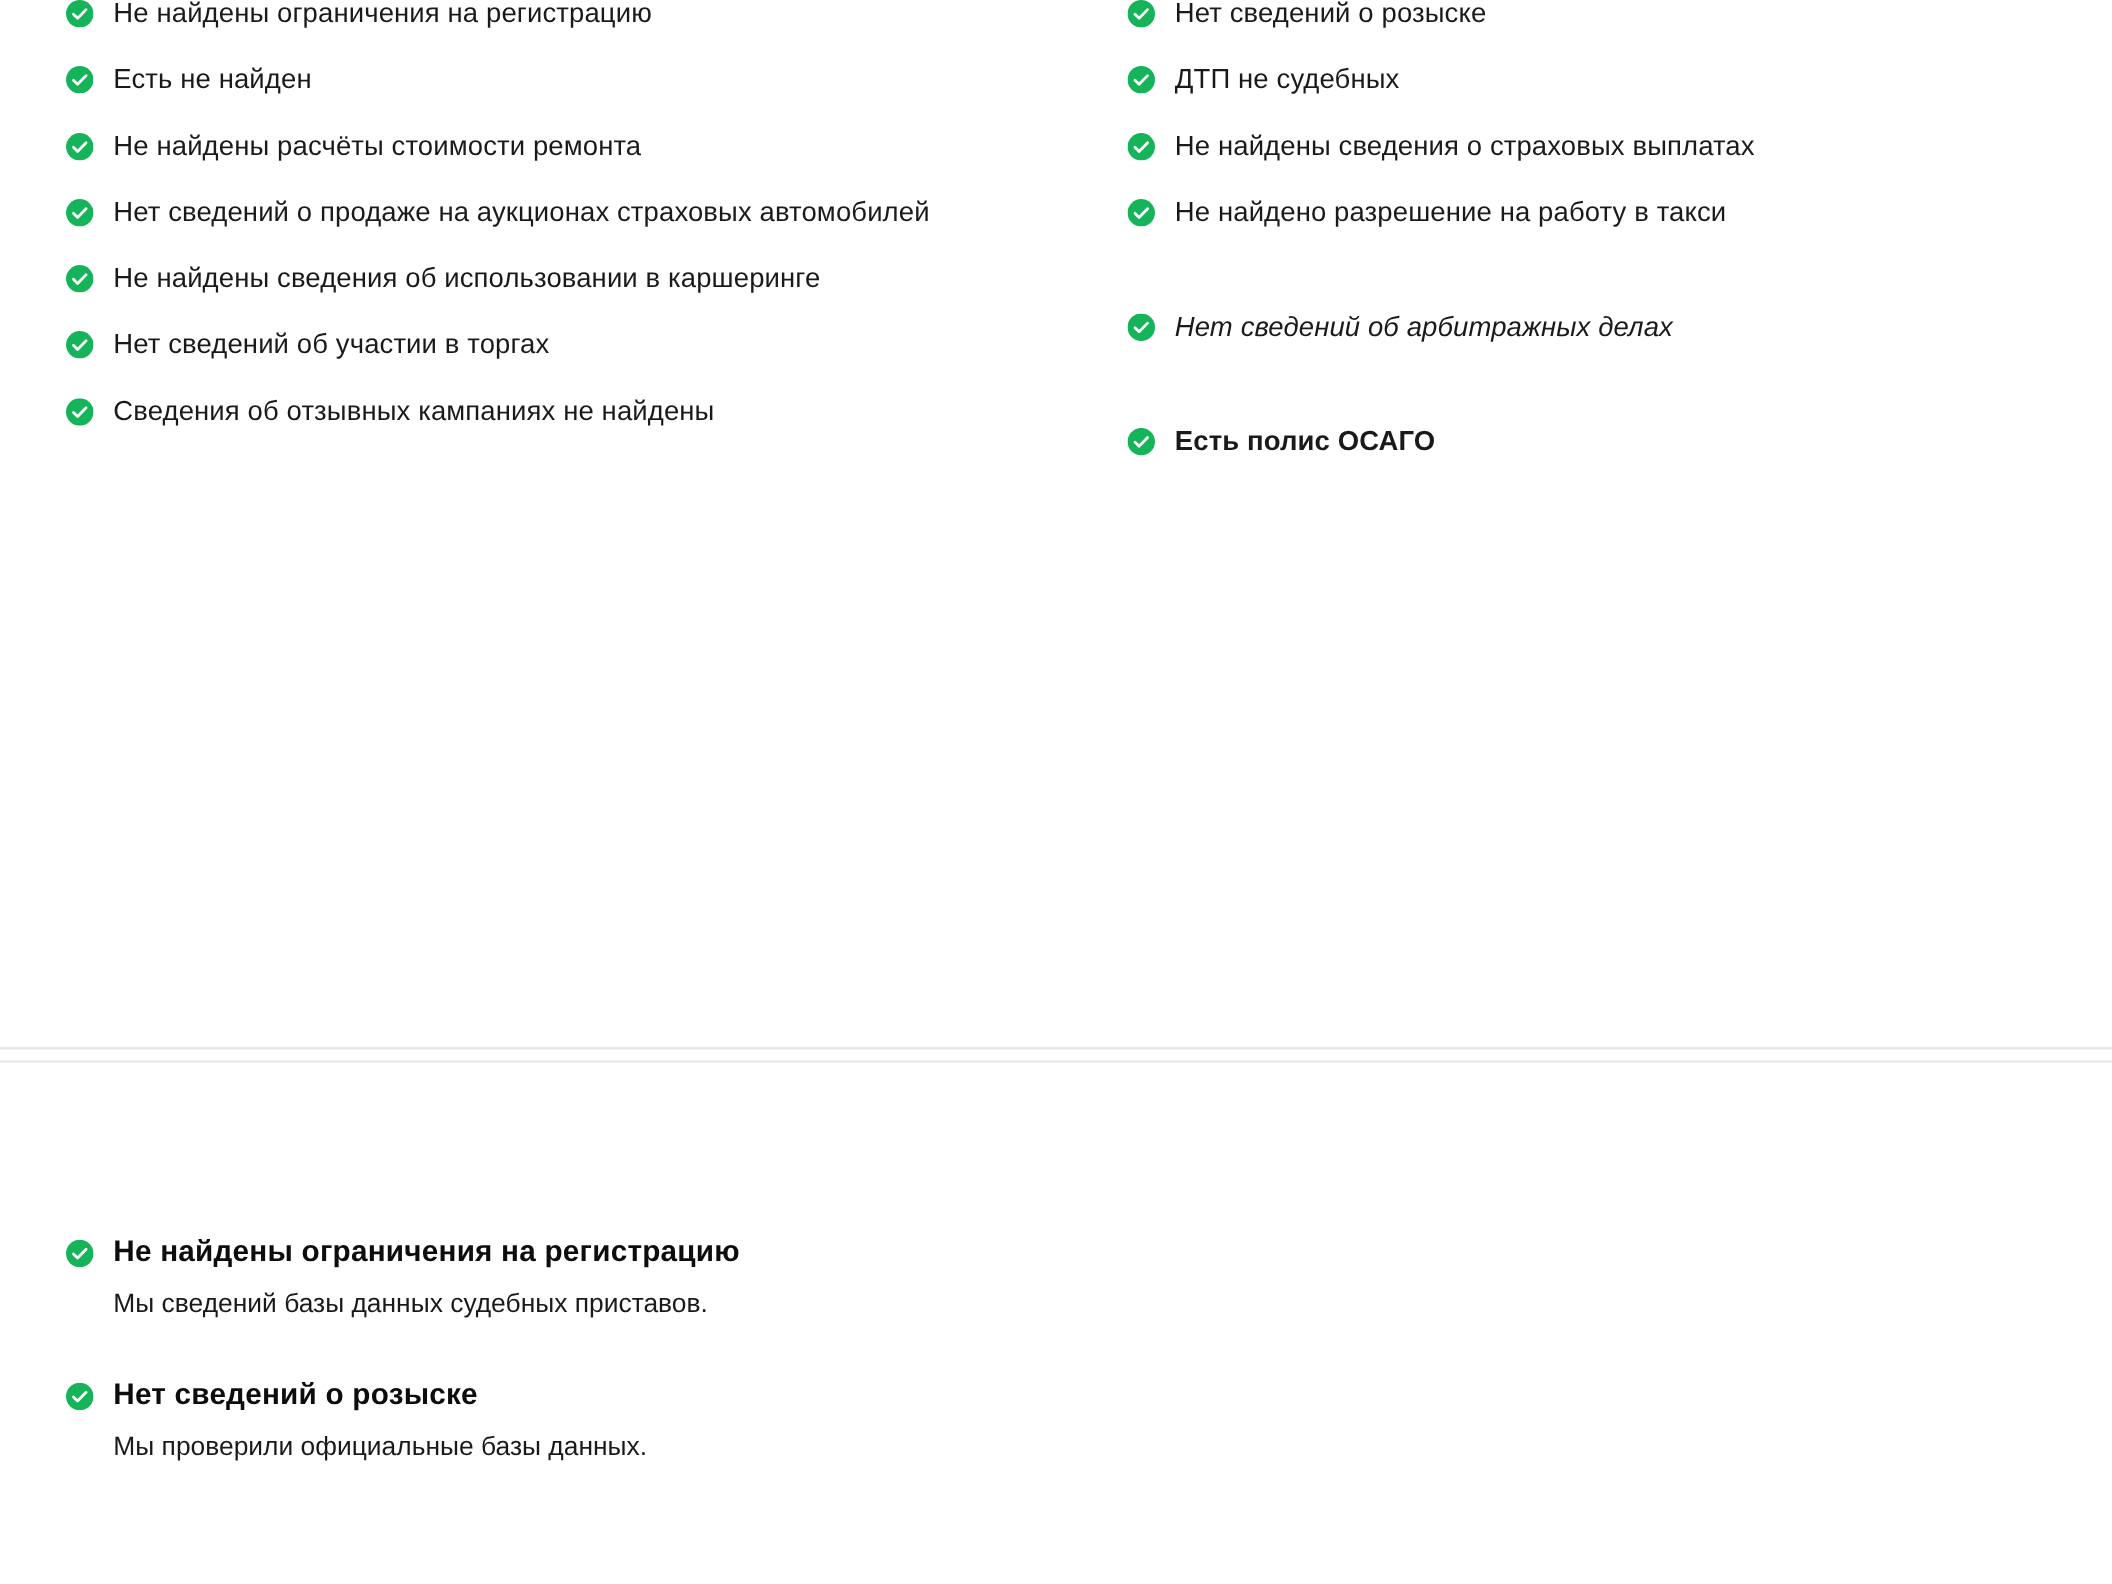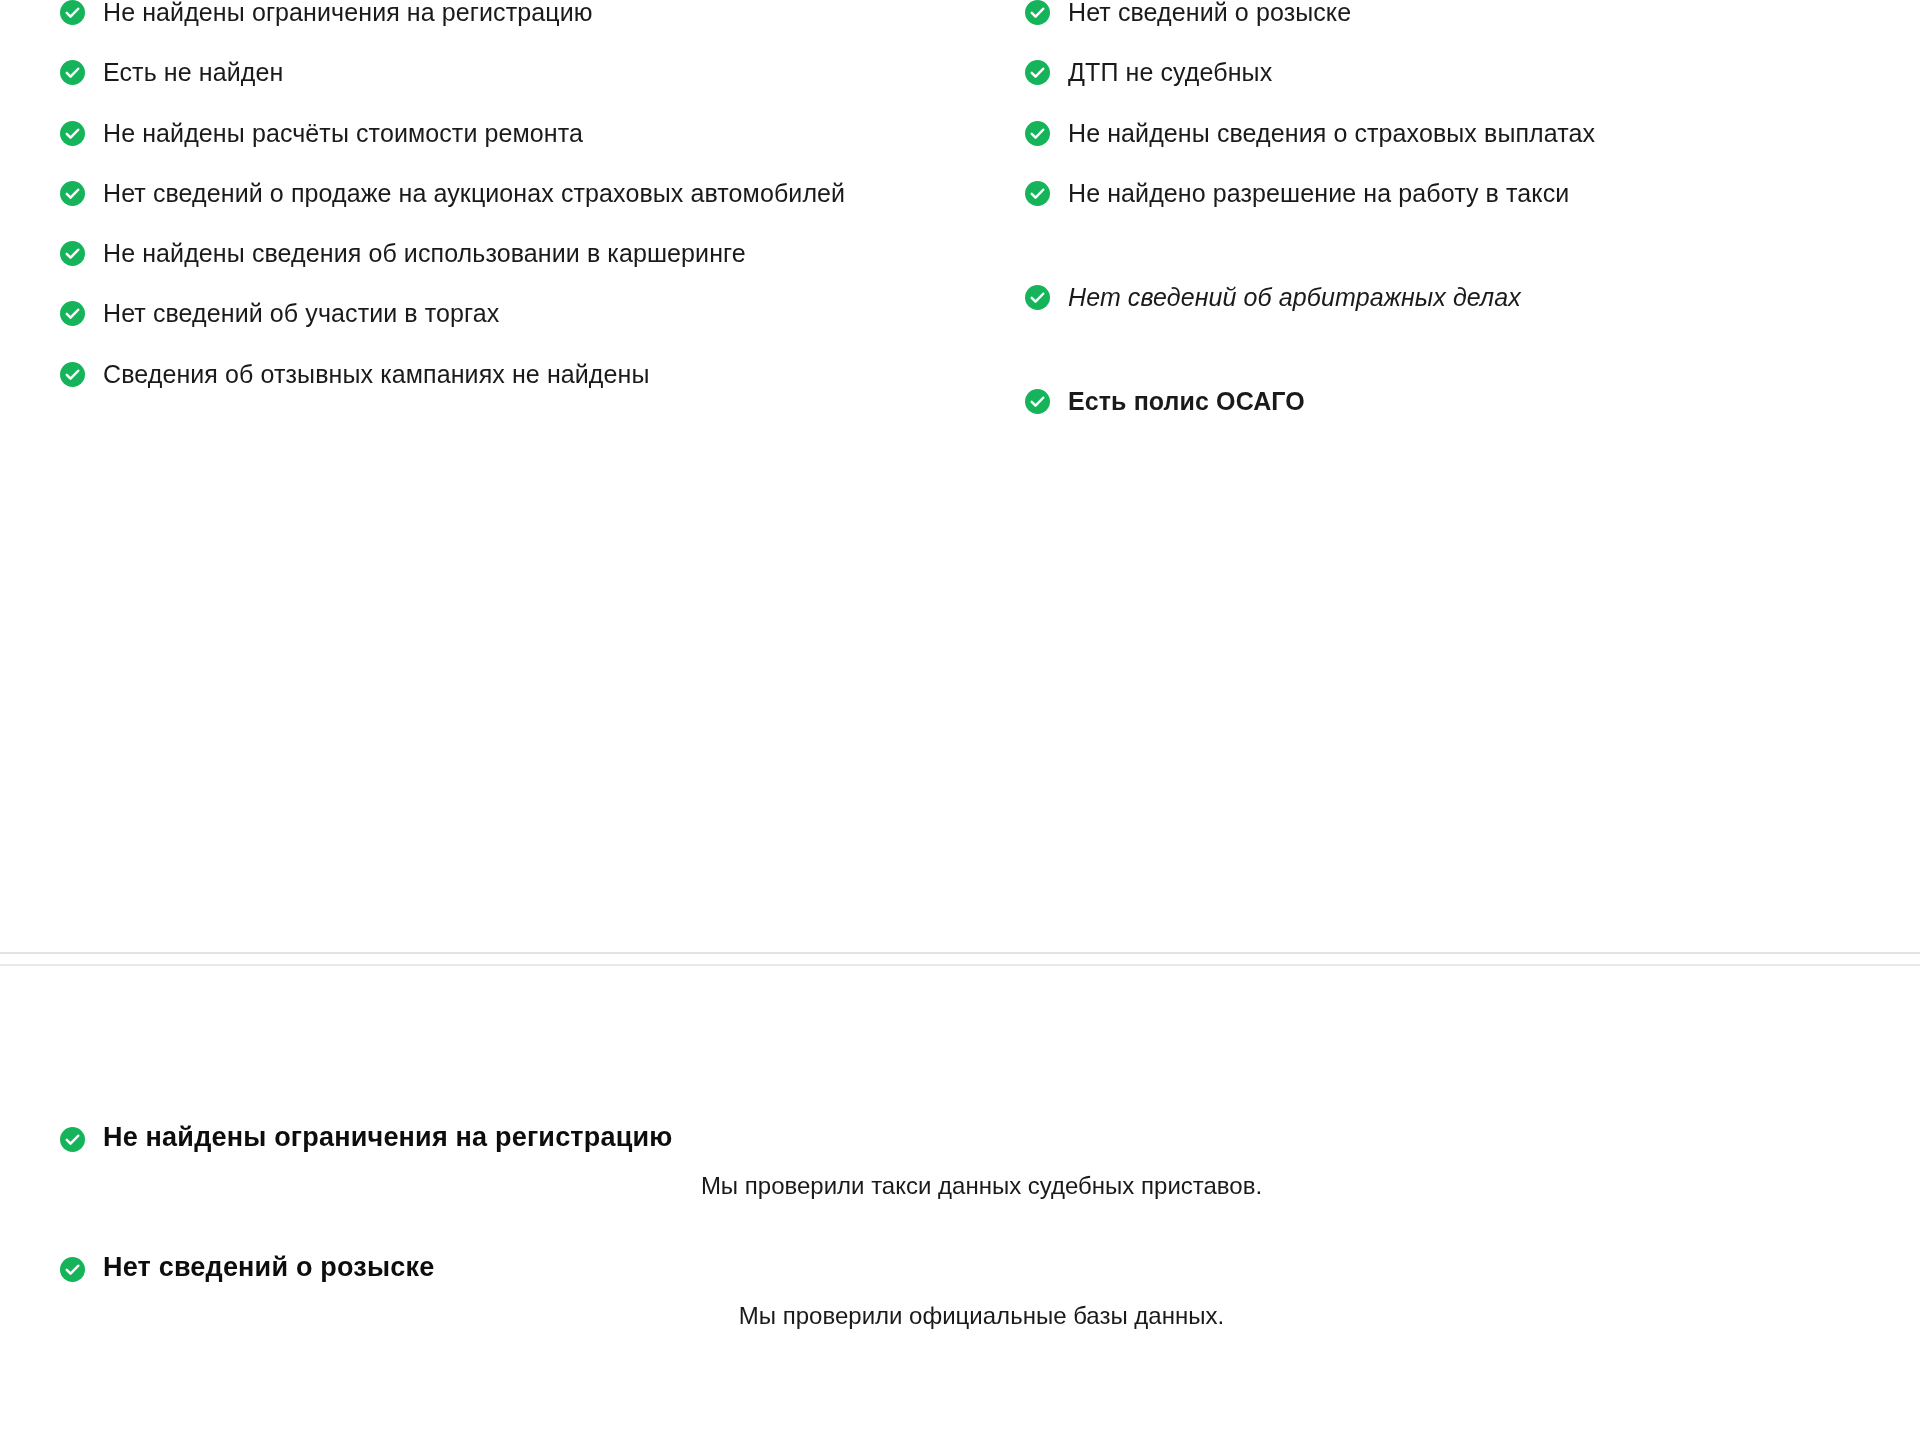--- a/index.html
+++ b/index.html
@@ -13,21 +13,20 @@
     width: 1920px;
     height: 1440px;
     overflow: hidden;
     position: relative;
   }
 
   .page {
     position: relative;
     width: 1920px;
     height: 1281px;
-    text-align: center;
   }
 
   
   .summary {
     position: absolute;
     left: 0;
     top: -18px;
     width: 1920px;
     padding: 0 60px;
   }
@@ -236,21 +235,21 @@
   <section class="details">
 
     <div class="detail-item">
       <div class="detail-head">
         <svg class="tick" viewBox="0 0 24 24">
           <circle cx="12" cy="12" r="12" fill="#15b45a"></circle>
           <path d="M6.5 12.4l3.6 3.6 7.4-7.6" fill="none" stroke="#ffffff" stroke-width="2.4" stroke-linecap="round" stroke-linejoin="round"></path>
         </svg>
         <span class="detail-title">Не найдены ограничения на регистрацию</span>
       </div>
-      <div class="detail-text">Мы проверили такси данных судебных приставов.</div>
+      <div class="detail-text">Мы сведений базы данных судебных приставов.</div>
     </div>
 
     <div class="detail-item">
       <div class="detail-head">
         <svg class="tick" viewBox="0 0 24 24">
           <circle cx="12" cy="12" r="12" fill="#15b45a"></circle>
           <path d="M6.5 12.4l3.6 3.6 7.4-7.6" fill="none" stroke="#ffffff" stroke-width="2.4" stroke-linecap="round" stroke-linejoin="round"></path>
         </svg>
         <span class="detail-title">Нет сведений о розыске</span>
       </div>

